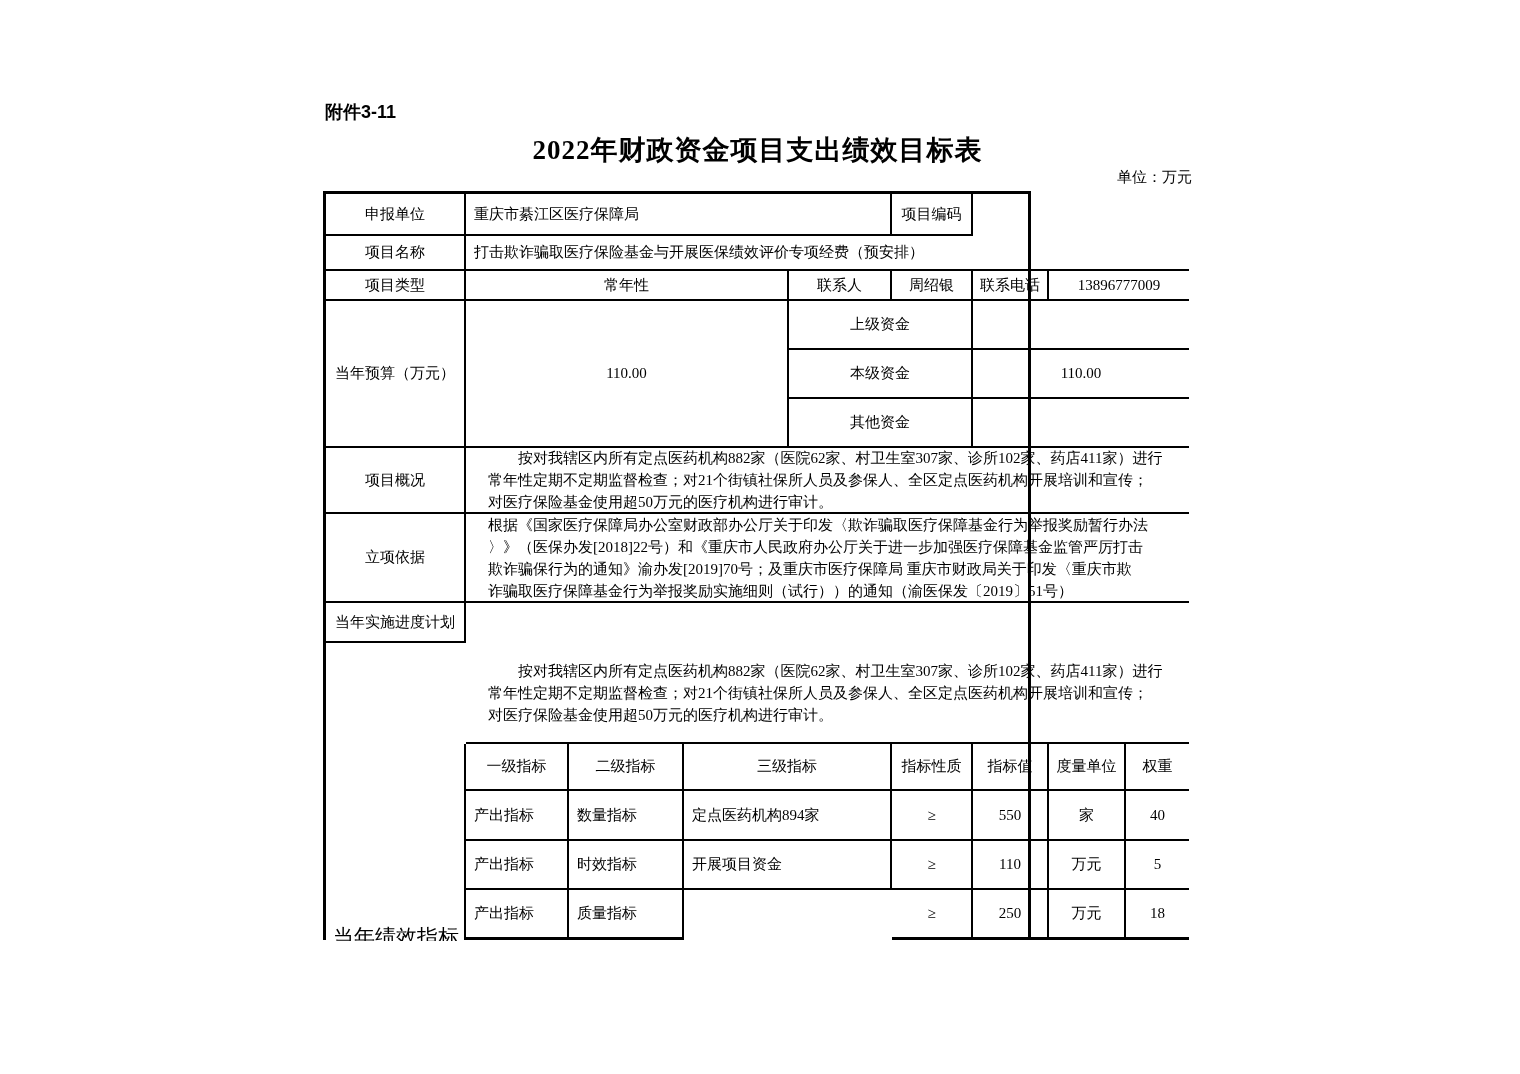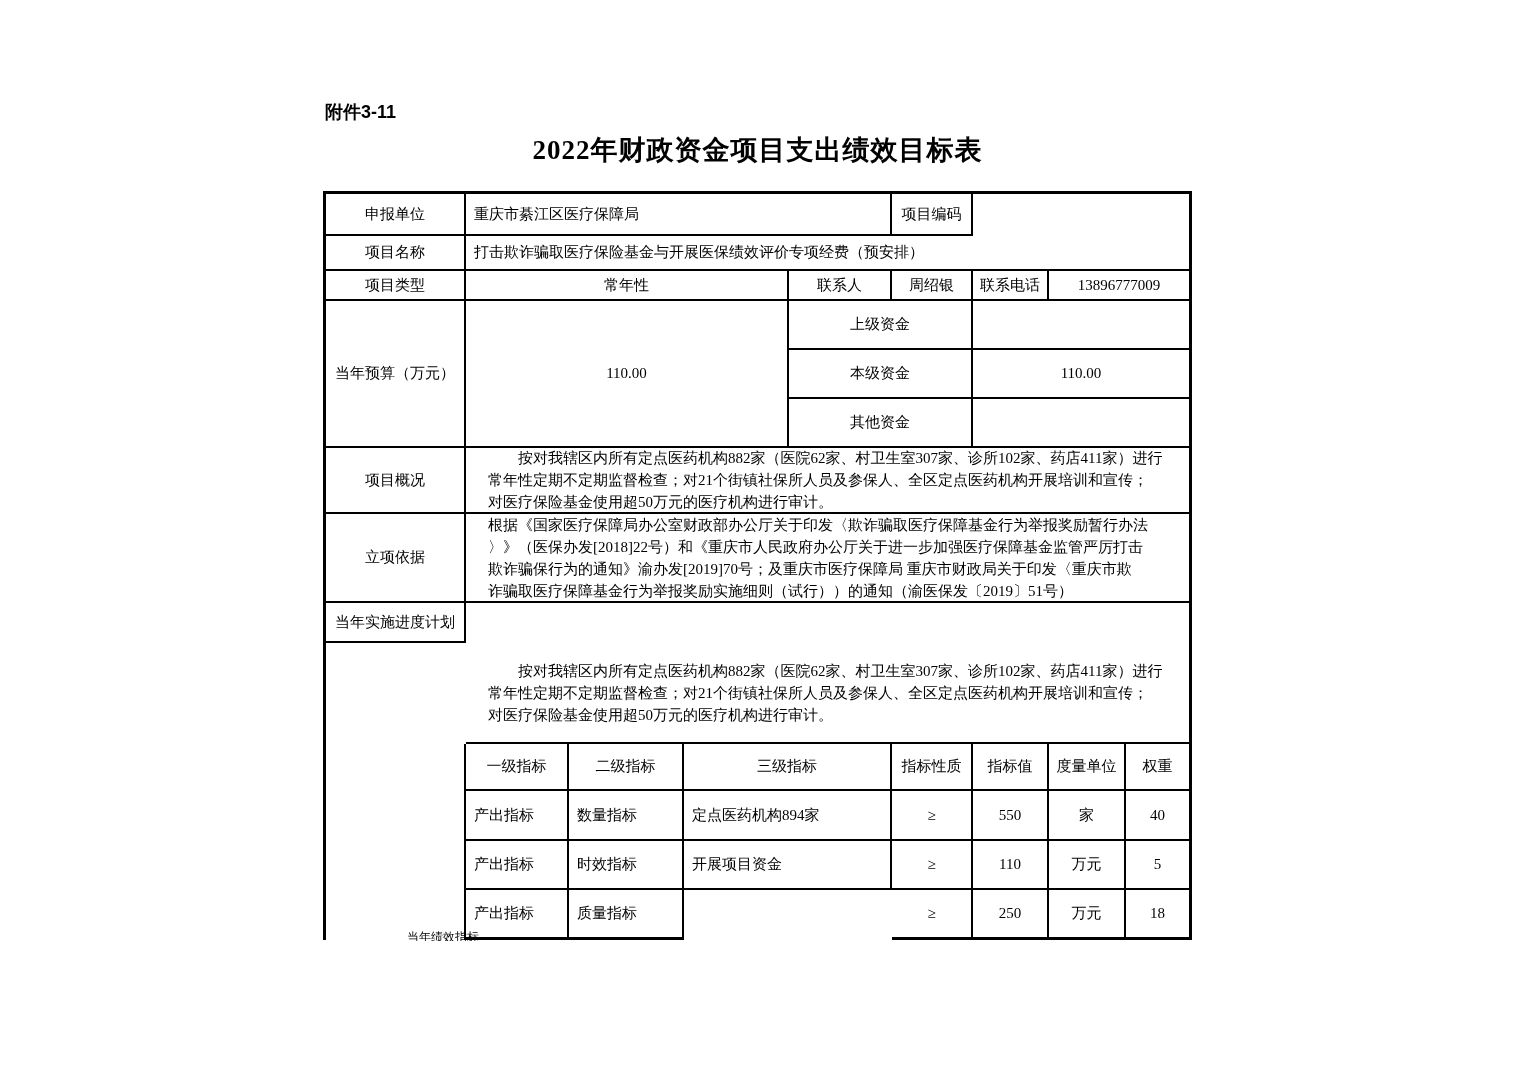--- a/index.html
+++ b/index.html
@@ -4,42 +4,43 @@
 <style>
   html,body{margin:0;padding:0;background:#ffffff;}
   .page{position:relative;width:1520px;height:1074px;background:#ffffff;color:#000;
         font-family:"Liberation Serif","DejaVu Serif",serif;overflow:hidden;}
   .attachment{position:absolute;left:325px;top:100px;font-size:18px;font-weight:bold;
         font-family:"Liberation Sans","DejaVu Sans",sans-serif;}
   .title{position:absolute;left:323px;top:132px;width:869px;text-align:center;
         font-size:27px;font-weight:bold;letter-spacing:1px;}
   .unit-note{position:absolute;left:323px;top:168px;width:869px;text-align:right;font-size:15px;}
   .sheet{position:absolute;left:323px;top:191px;width:869px;height:750px;overflow:hidden;}
-  .tbl{display:grid;box-sizing:border-box;width:869px;
+  .tbl{display:grid;box-sizing:border-box;width:708px;
         border:3px solid #000;border-bottom:none;
         grid-template-columns:140px 103px 115px 105px 103px 81px 76px 77px 63px;
         grid-template-rows:42px 35px 30px 49px 49px 49px 66px 89px 40px 101px 47px 50px 49px 50px;}
   .c{box-sizing:border-box;border-right:2px solid #000;border-bottom:2px solid #000;
      display:flex;align-items:center;justify-content:center;
      font-size:15px;line-height:1.35;text-align:center;overflow:hidden;}
   .lft{justify-content:flex-start;text-align:left;padding:2px 8px;}
   .par{white-space:pre-wrap;line-height:22px;padding:2px 22px;justify-content:flex-start;text-align:left;}
   .noR{border-right:none;}
   .noB{border-bottom:none;}
   .bb3{border-bottom-width:3px;}
   .partial-label{position:absolute;left:3px;top:736px;width:140px;text-align:center;
-     font-size:12px;line-height:20px;margin-left:47px;}
+     font-size:21px;line-height:20px;}
 </style>
 </head>
 <body>
 
 <div class="page">
 
   <div class="attachment">附件3-11</div>
   <div class="title">2022年财政资金项目支出绩效目标表</div>
+  <div class="unit-note">单位：万元</div>
 
   <div class="sheet">
     <div class="tbl">
 
       <div class="c" style="grid-column:1;grid-row:1">申报单位</div>
       <div class="c lft" style="grid-column:2/6;grid-row:1">重庆市綦江区医疗保障局</div>
       <div class="c" style="grid-column:6;grid-row:1">项目编码</div>
 
       <div class="c" style="grid-column:1;grid-row:2">项目名称</div>
       <div class="c lft noR" style="grid-column:2/10;grid-row:2">打击欺诈骗取医疗保险基金与开展医保绩效评价专项经费（预安排）</div>

